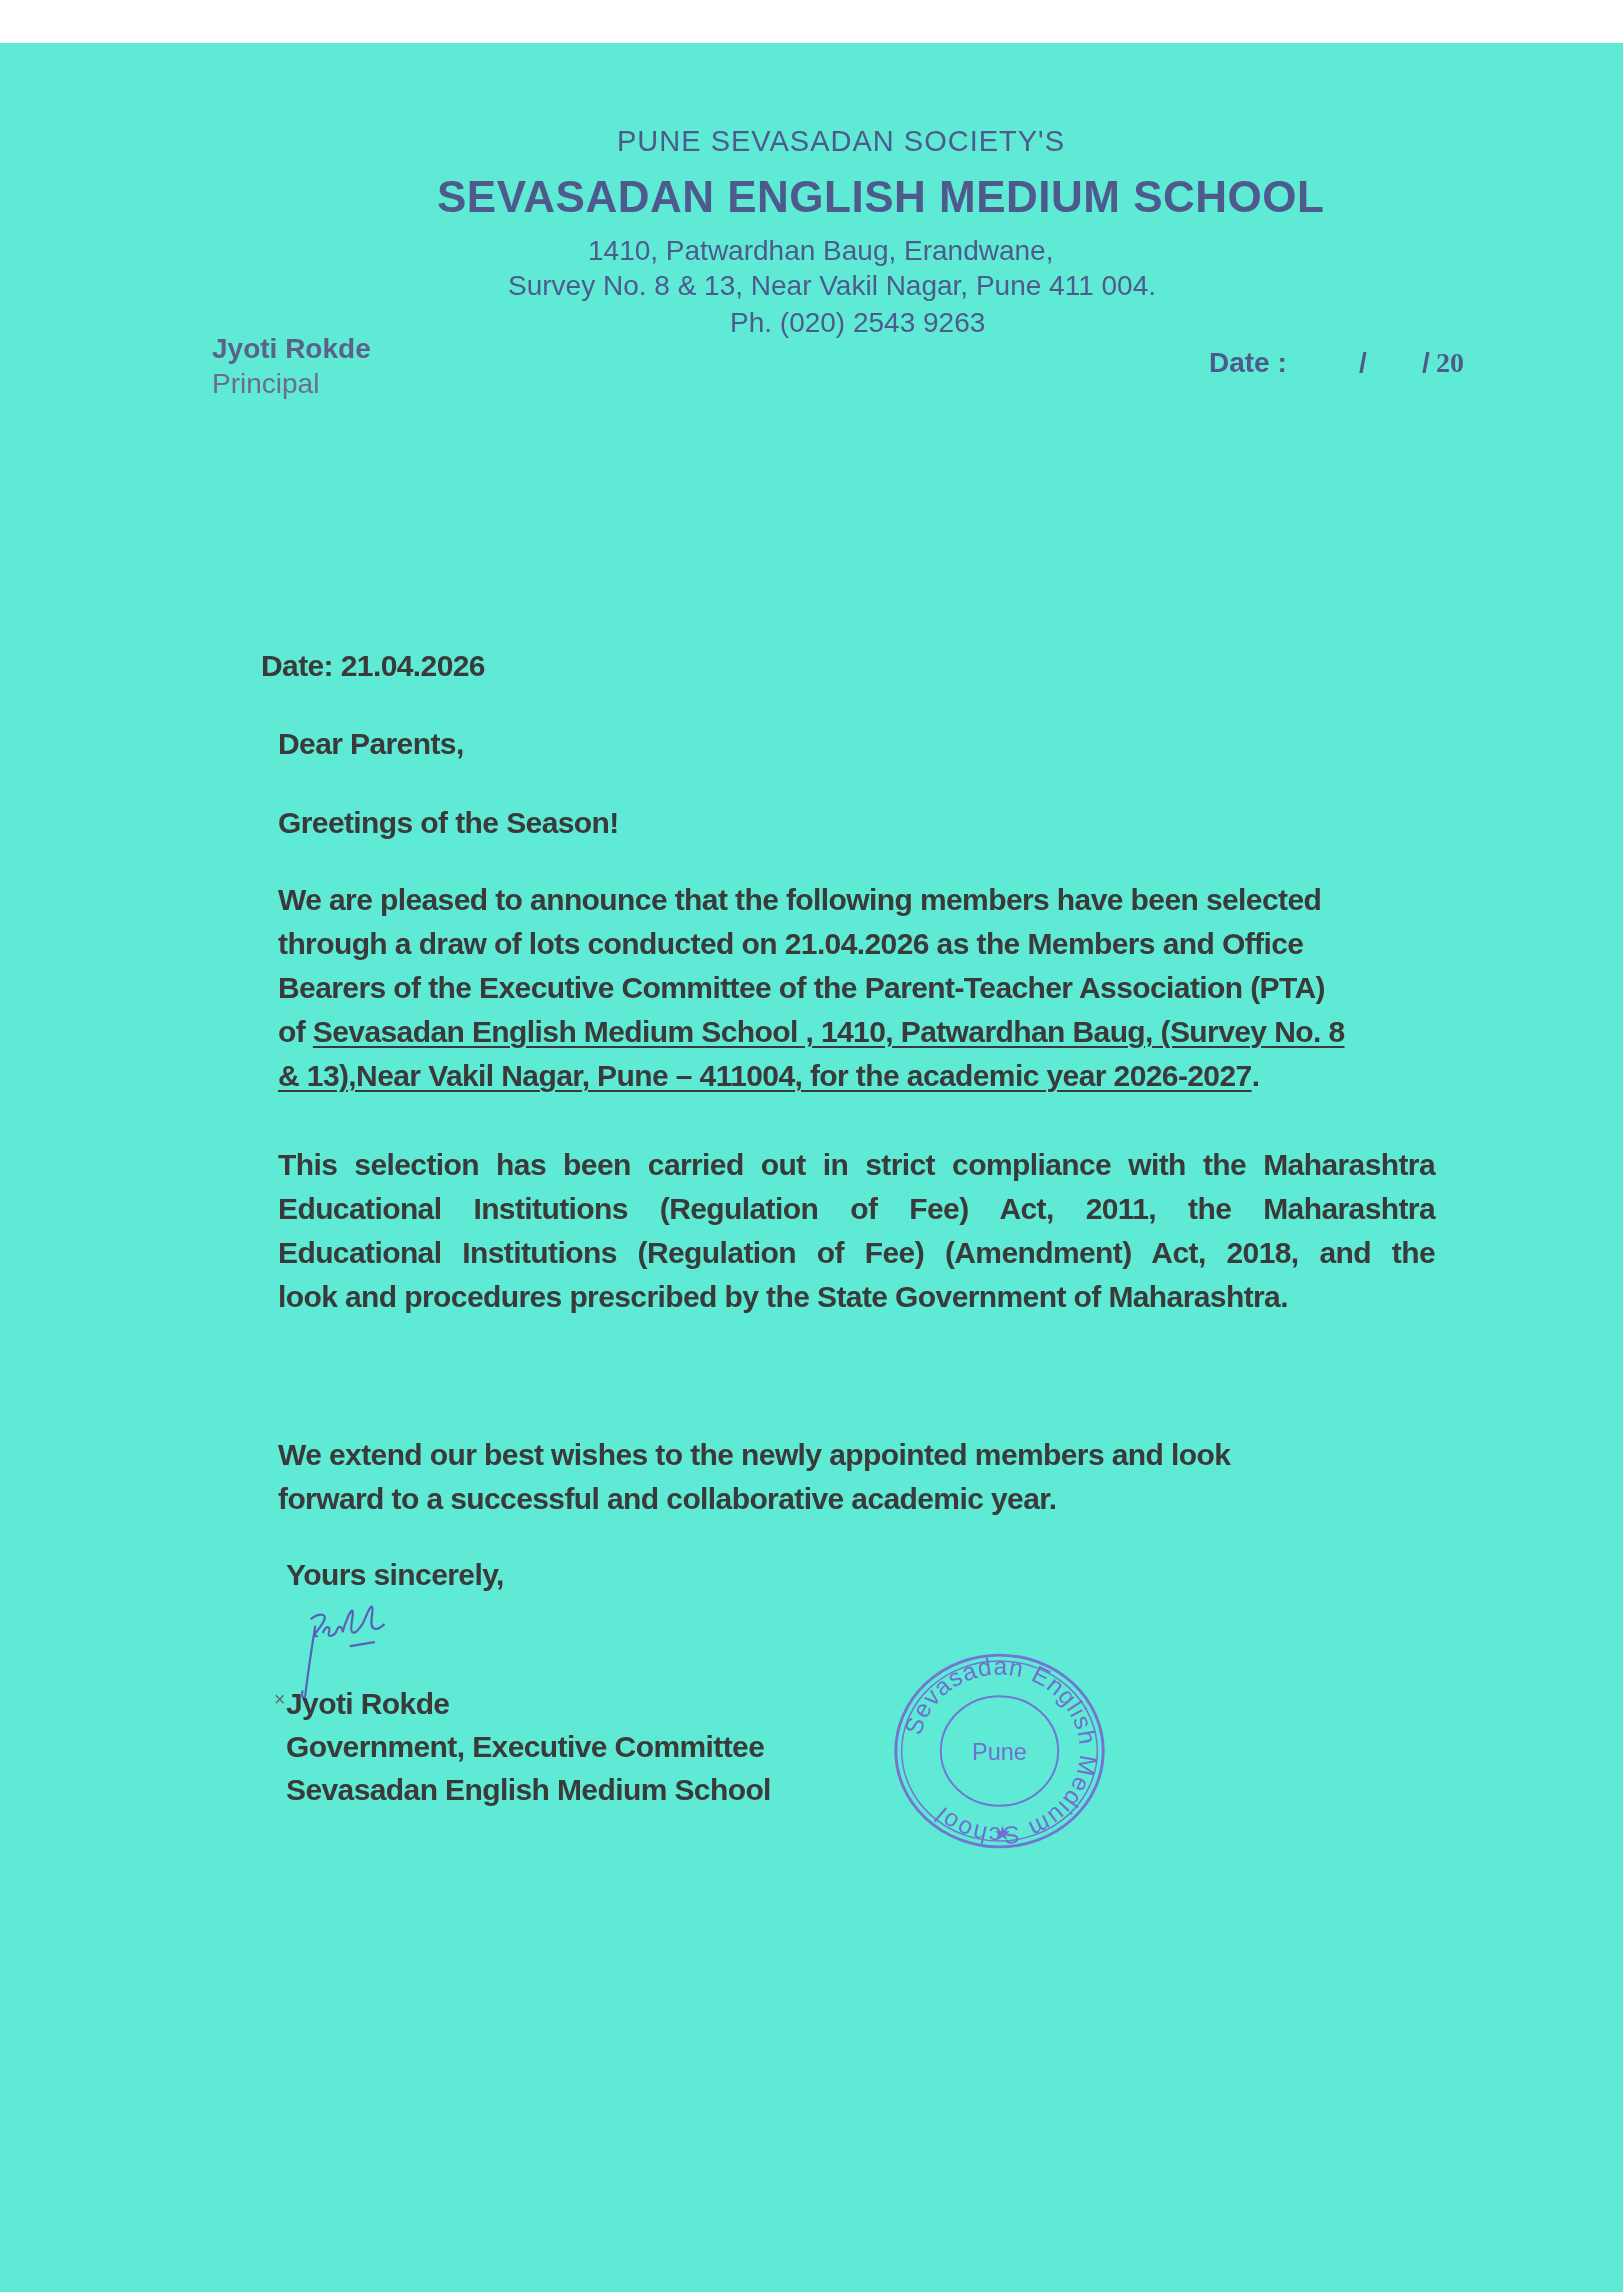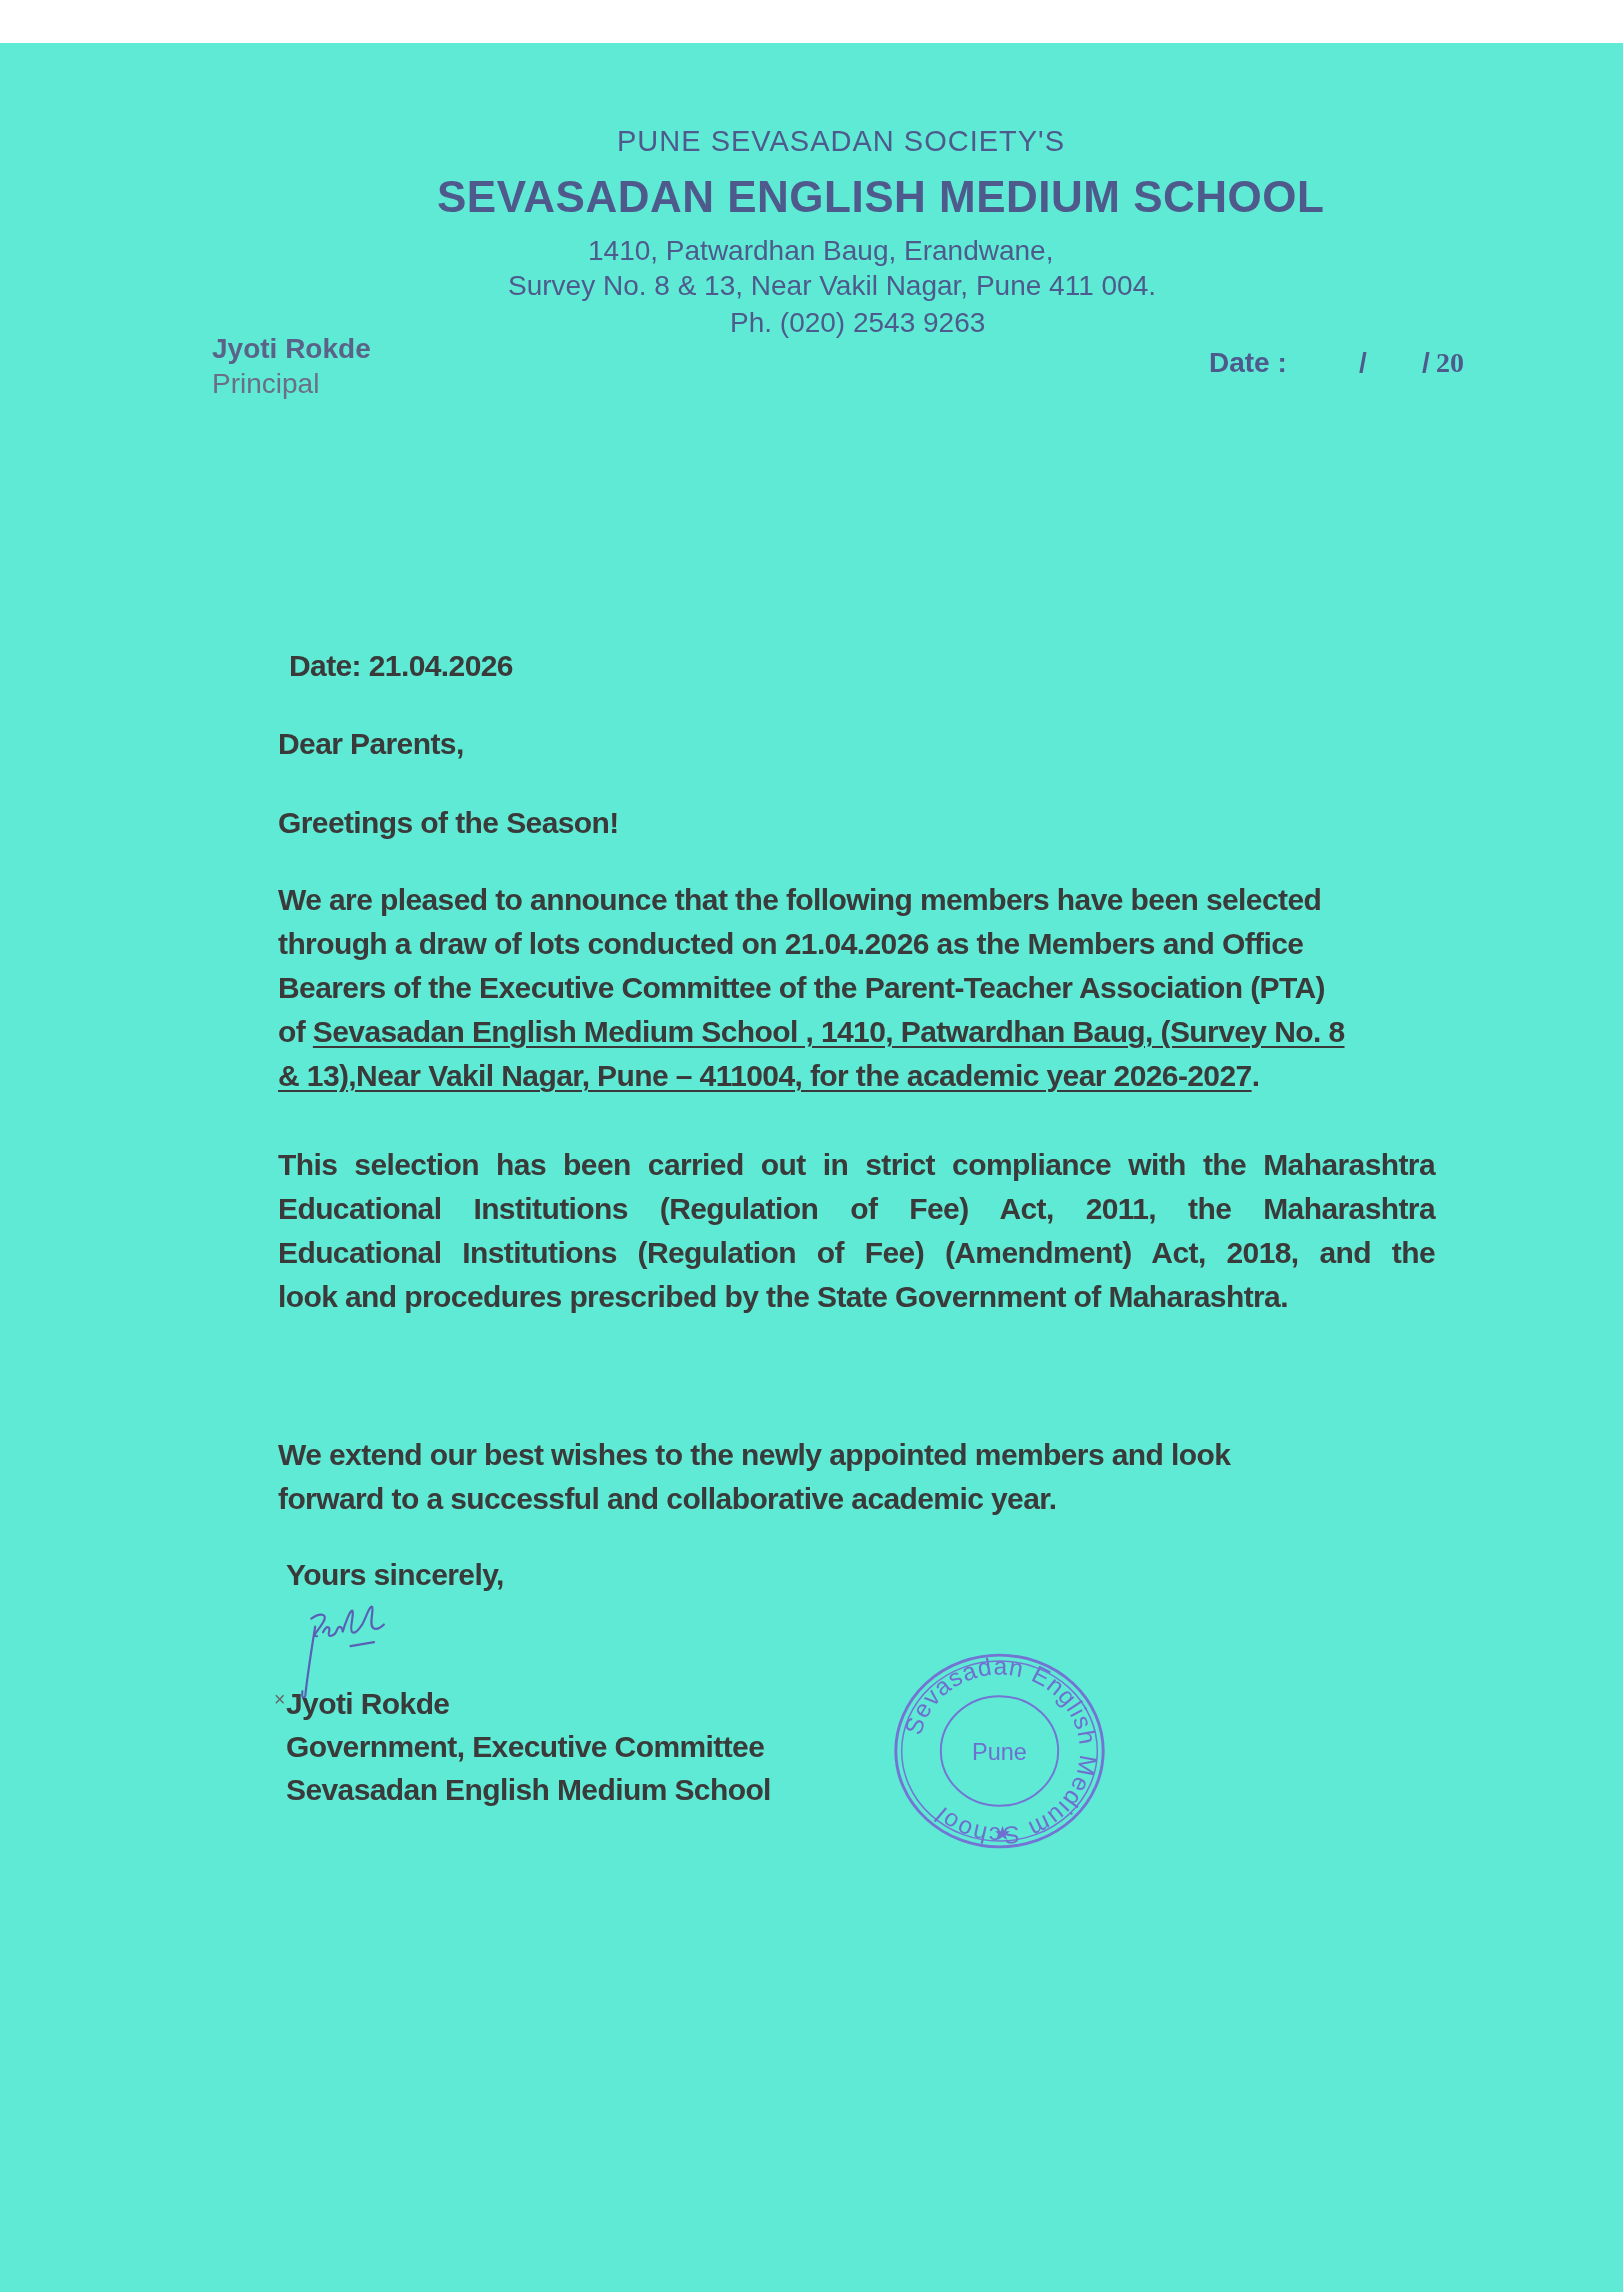--- a/index.html
+++ b/index.html
@@ -106,21 +106,21 @@
       left: 225px;
       width: 1206px;
       text-align: center;
       font-weight: bold;
       line-height: 43px;
       font-size: 30px;
     }
     .doc-date {
       position: absolute;
       top: 606px;
-      left: 289px;
+      left: 261px;
       font-weight: bold;
       white-space: nowrap;
     }
     .salutation {
       position: absolute;
       top: 684px;
       left: 278px;
       font-weight: bold;
       white-space: nowrap;
     }

